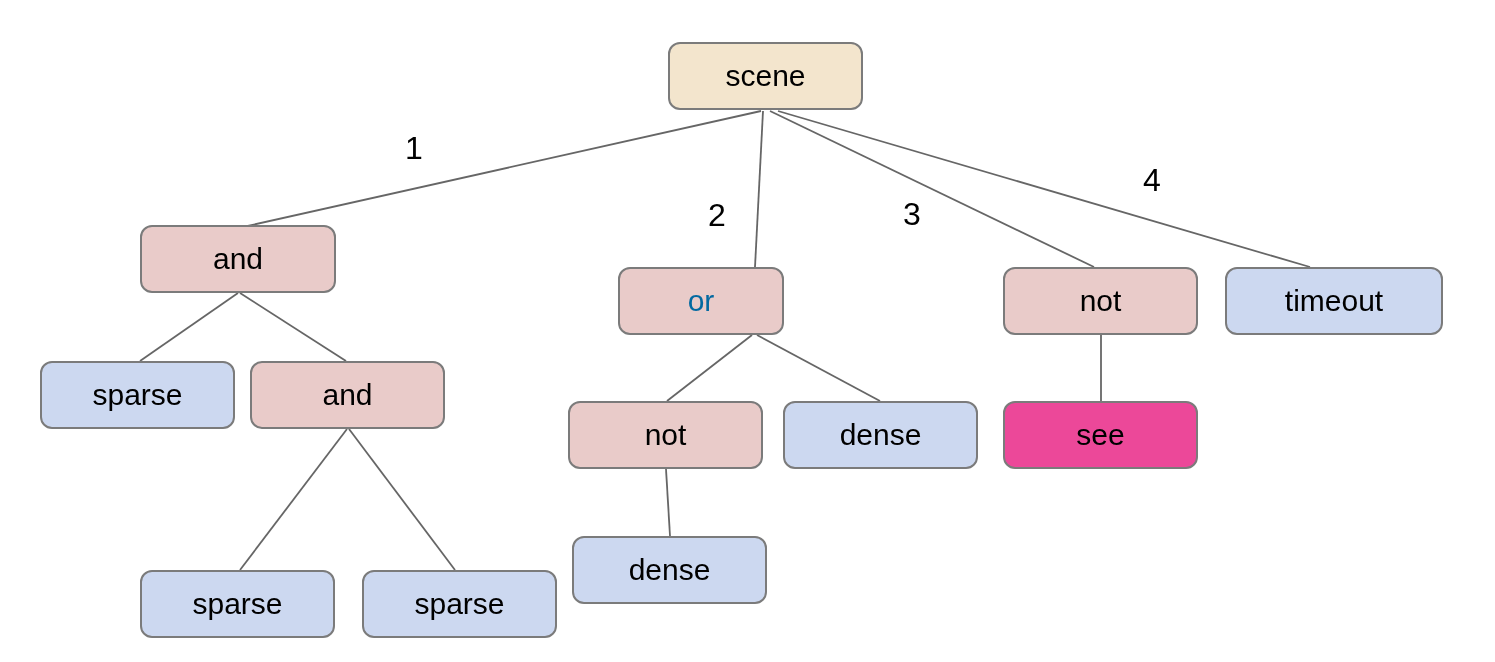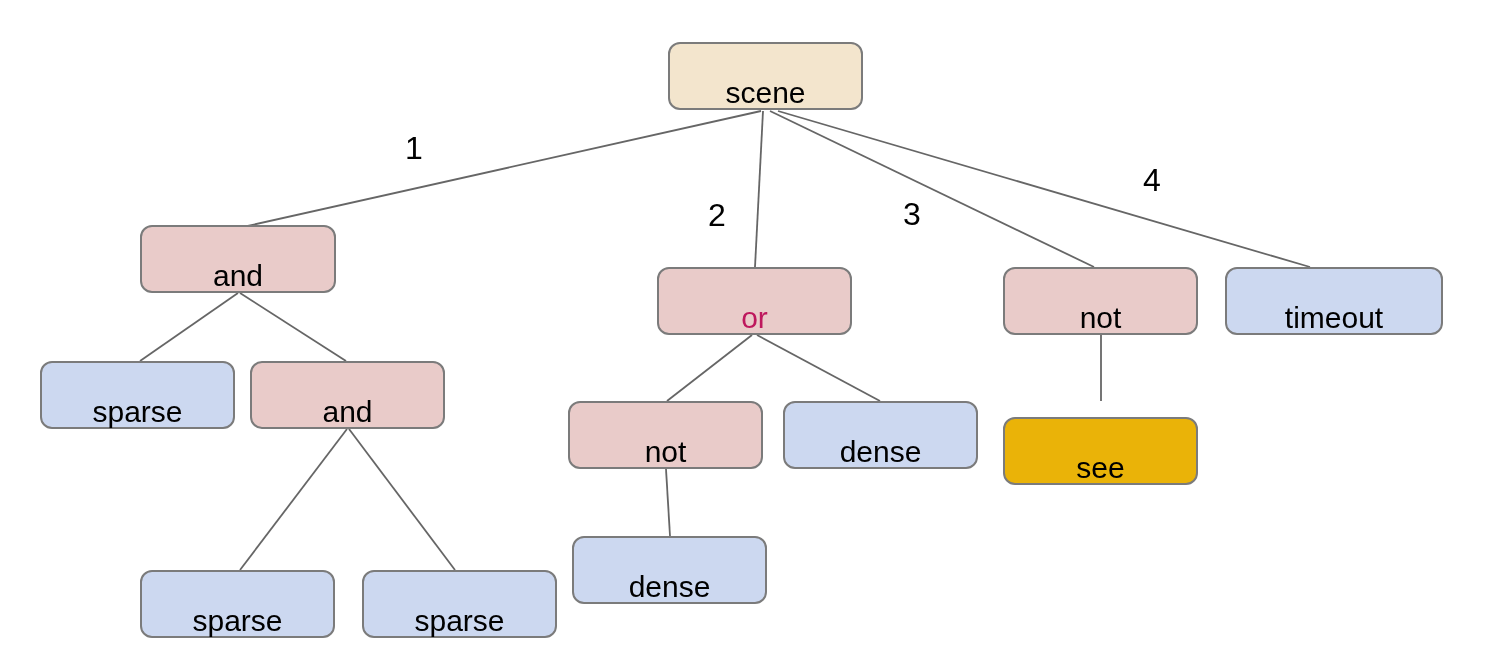--- a/index.html
+++ b/index.html
@@ -19,21 +19,21 @@
     position: absolute;
     left: 0;
     top: 0;
   }
   .node {
     position: absolute;
     box-sizing: border-box;
     border: 2px solid #7b7b7b;
     border-radius: 12px;
     display: flex;
-    align-items: flex-end;
+    align-items: center;
     justify-content: center;
     font-size: 30px;
     color: #000000;
     line-height: 1;
     white-space: nowrap;
   }
   .edge-label {
     position: absolute;
     transform: translate(-50%, -50%);
     font-size: 32px;
@@ -59,42 +59,42 @@
       <line x1="666" y1="469" x2="670" y2="536" stroke="#666666" stroke-width="1.8"></line>
       <line x1="1101" y1="335" x2="1101" y2="401" stroke="#666666" stroke-width="1.8"></line>
     </svg>
   <div id="node-layer">
       <div class="node node-root" style="left: 668px; top: 42px; width: 195px; height: 68px; background: rgb(243, 229, 205); border-color: rgb(123, 123, 123); color: rgb(0, 0, 0);">
         <span>scene</span>
       </div>
       <div class="node node-operator" style="left: 140px; top: 225px; width: 196px; height: 68px; background: rgb(233, 203, 201); border-color: rgb(123, 123, 123); color: rgb(0, 0, 0);">
         <span>and</span>
       </div>
-      <div class="node node-operator" style="left: 657px; top: 267px; width: 195px; height: 68px; background: rgb(233, 203, 201); border-color: rgb(123, 123, 123); color: #be185d;">
+      <div class="node node-operator" style="left: 618px; top: 267px; width: 166px; height: 68px; background: rgb(233, 203, 201); border-color: rgb(123, 123, 123); color: #0369a1;">
         <span>or</span>
       </div>
       <div class="node node-operator" style="left: 1003px; top: 267px; width: 195px; height: 68px; background: rgb(233, 203, 201); border-color: rgb(123, 123, 123); color: rgb(0, 0, 0);">
         <span>not</span>
       </div>
       <div class="node node-leaf" style="left: 1225px; top: 267px; width: 218px; height: 68px; background: rgb(204, 216, 240); border-color: rgb(123, 123, 123); color: rgb(0, 0, 0);">
         <span>timeout</span>
       </div>
       <div class="node node-leaf" style="left: 40px; top: 361px; width: 195px; height: 68px; background: rgb(204, 216, 240); border-color: rgb(123, 123, 123); color: rgb(0, 0, 0);">
         <span>sparse</span>
       </div>
       <div class="node node-operator" style="left: 250px; top: 361px; width: 195px; height: 68px; background: rgb(233, 203, 201); border-color: rgb(123, 123, 123); color: rgb(0, 0, 0);">
         <span>and</span>
       </div>
       <div class="node node-operator" style="left: 568px; top: 401px; width: 195px; height: 68px; background: rgb(233, 203, 201); border-color: rgb(123, 123, 123); color: rgb(0, 0, 0);">
         <span>not</span>
       </div>
       <div class="node node-leaf" style="left: 783px; top: 401px; width: 195px; height: 68px; background: rgb(204, 216, 240); border-color: rgb(123, 123, 123); color: rgb(0, 0, 0);">
         <span>dense</span>
       </div>
-      <div class="node node-leaf" style="left: 1003px; top: 401px; width: 195px; height: 68px; background: #eab308; border-color: rgb(123, 123, 123); color: rgb(0, 0, 0); margin-top: 16px;">
+      <div class="node node-leaf" style="left: 1003px; top: 401px; width: 195px; height: 68px; background: #ec4899; border-color: rgb(123, 123, 123); color: rgb(0, 0, 0);">
         <span>see</span>
       </div>
       <div class="node node-leaf" style="left: 572px; top: 536px; width: 195px; height: 68px; background: rgb(204, 216, 240); border-color: rgb(123, 123, 123); color: rgb(0, 0, 0);">
         <span>dense</span>
       </div>
       <div class="node node-leaf" style="left: 140px; top: 570px; width: 195px; height: 68px; background: rgb(204, 216, 240); border-color: rgb(123, 123, 123); color: rgb(0, 0, 0);">
         <span>sparse</span>
       </div>
       <div class="node node-leaf" style="left: 362px; top: 570px; width: 195px; height: 68px; background: rgb(204, 216, 240); border-color: rgb(123, 123, 123); color: rgb(0, 0, 0);">
         <span>sparse</span>

